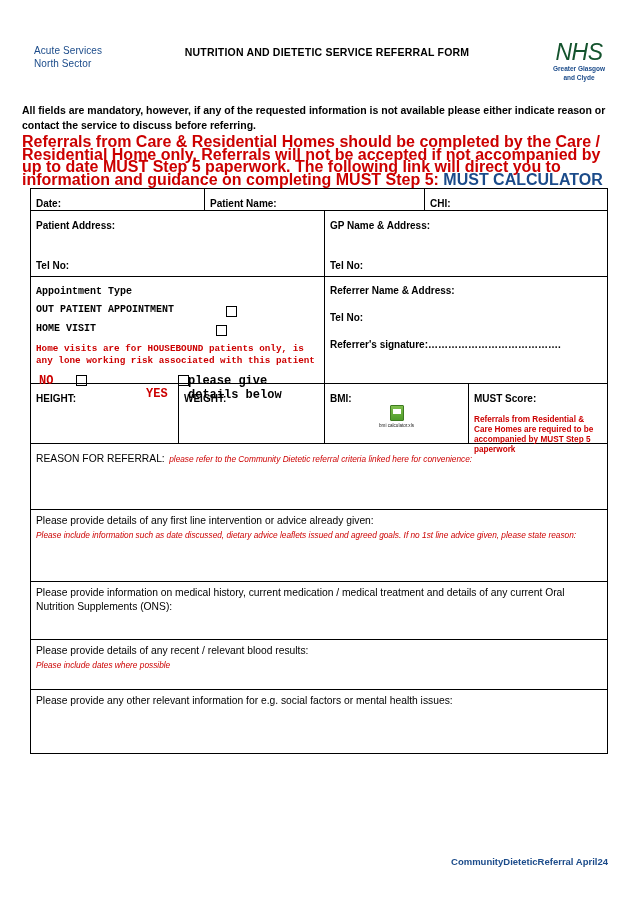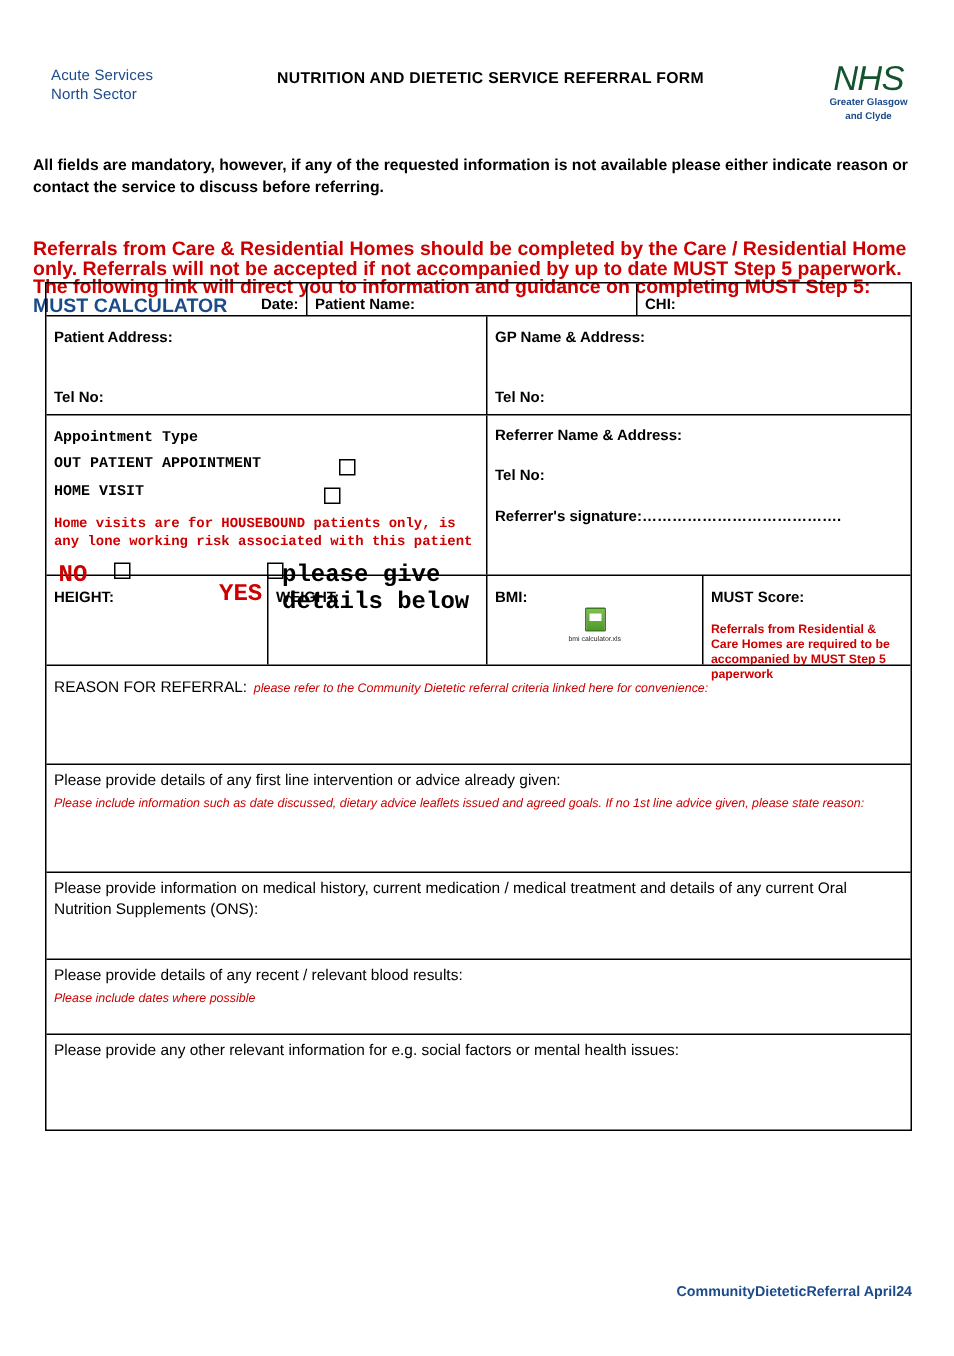--- a/index.html
+++ b/index.html
@@ -83,25 +83,24 @@
     width: 585px;
     font-size: 10.5px;
     line-height: 15px;
     font-weight: bold;
   }
   .warning {
     position: absolute;
     left: 22px;
     top: 136px;
     width: 585px;
-    font-size: 13px;
+    font-size: 16px;
     line-height: 12.7px;
     font-weight: bold;
     color: #cc0000;
-    margin-top: 24px;
   }
   .warning .link {
     color: #1b4b8a;
     text-decoration: none;
   }
 
   
   .grid {
     position: absolute;
     left: 30px;
@@ -123,21 +122,21 @@
     position: relative;
   }
   .cell:last-child { border-right: none; }
   .lbl {
     font-size: 10px;
     font-weight: bold;
   }
 
   
   .r1 { height: 22px; }
-  .r1 .c1 { width: 174px; text-align: right; }
+  .r1 .c1 { width: 174px; }
   .r1 .c2 { width: 220px; }
   .r1 .c3 { width: 182px; }
 
   
   .r2 { height: 66px; }
   .r2 .c1 { width: 294px; }
   .r2 .c2 { width: 282px; }
   .tel {
     position: absolute;
     left: 5px;
@@ -167,21 +166,21 @@
   }
   .red-note {
     color: #cc0000;
     font-size: 9.3px;
     font-weight: bold;
     line-height: 11.5px;
     margin-top: 6px;
   }
   .no-yes {
     margin-top: 7px;
-    font-size: 16px;
+    font-size: 12px;
     font-weight: bold;
     position: relative;
     height: 16px;
   }
   .no-yes .red { color: #cc0000; }
   .referrer-line {
     font-size: 10px;
     font-weight: bold;
     margin-top: 4px;
   }

